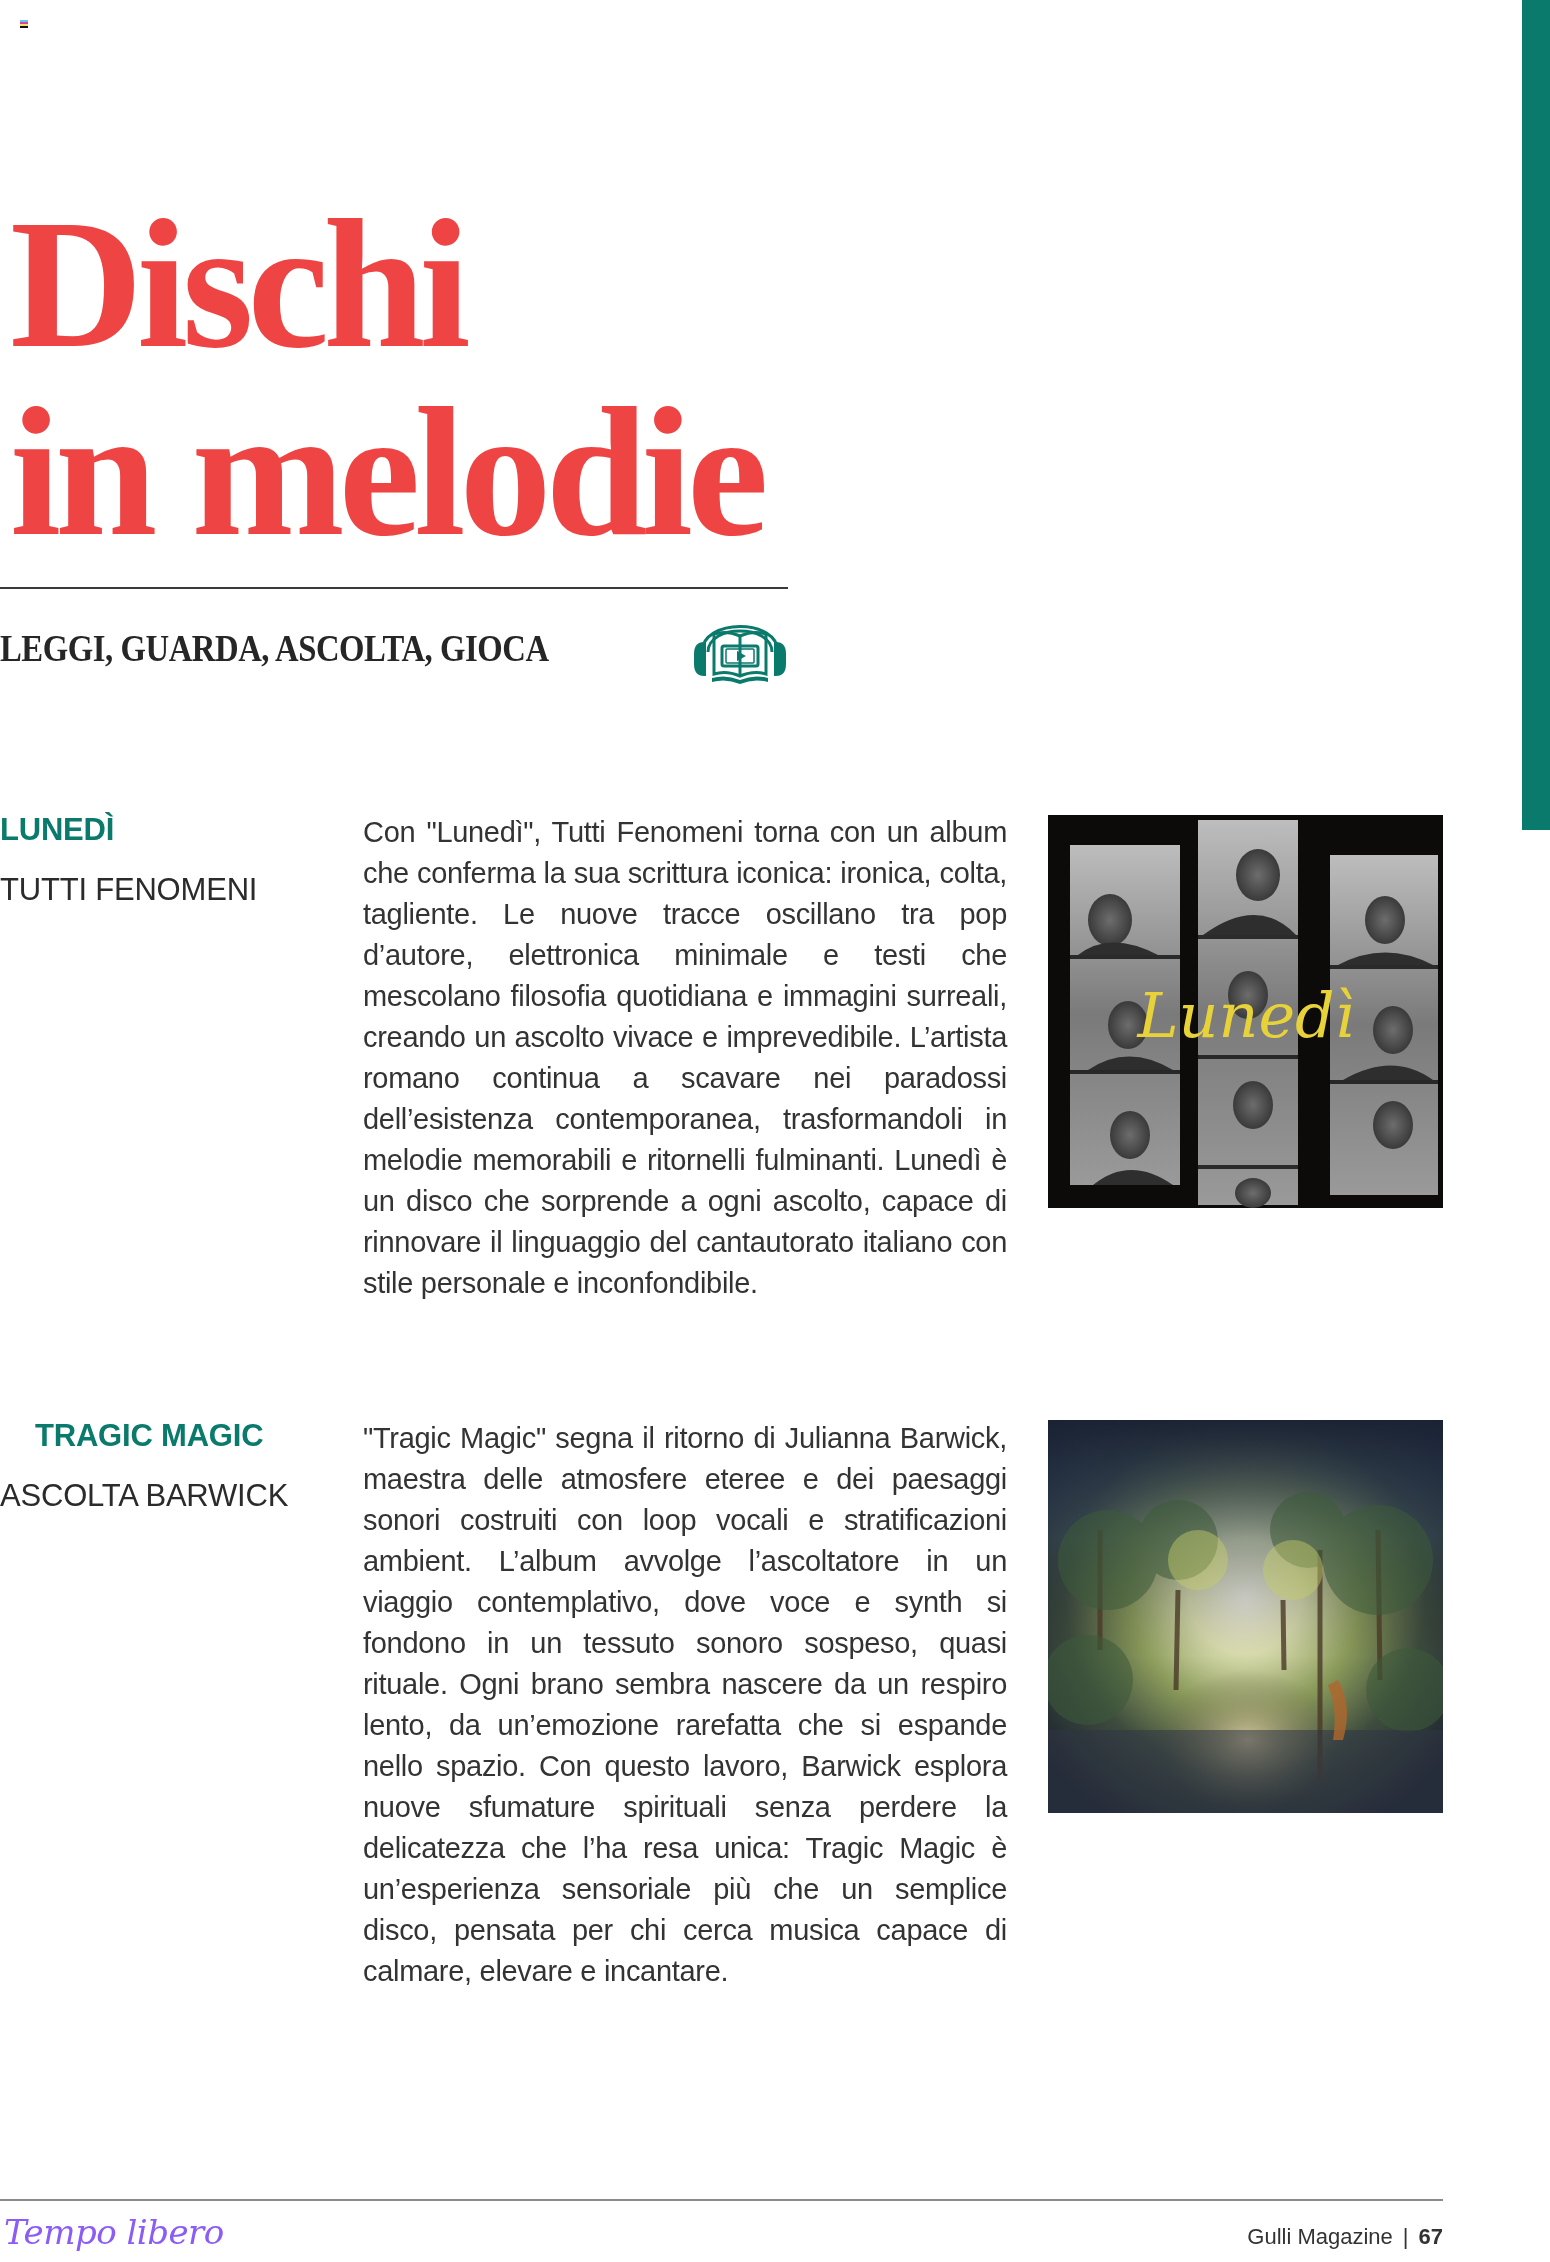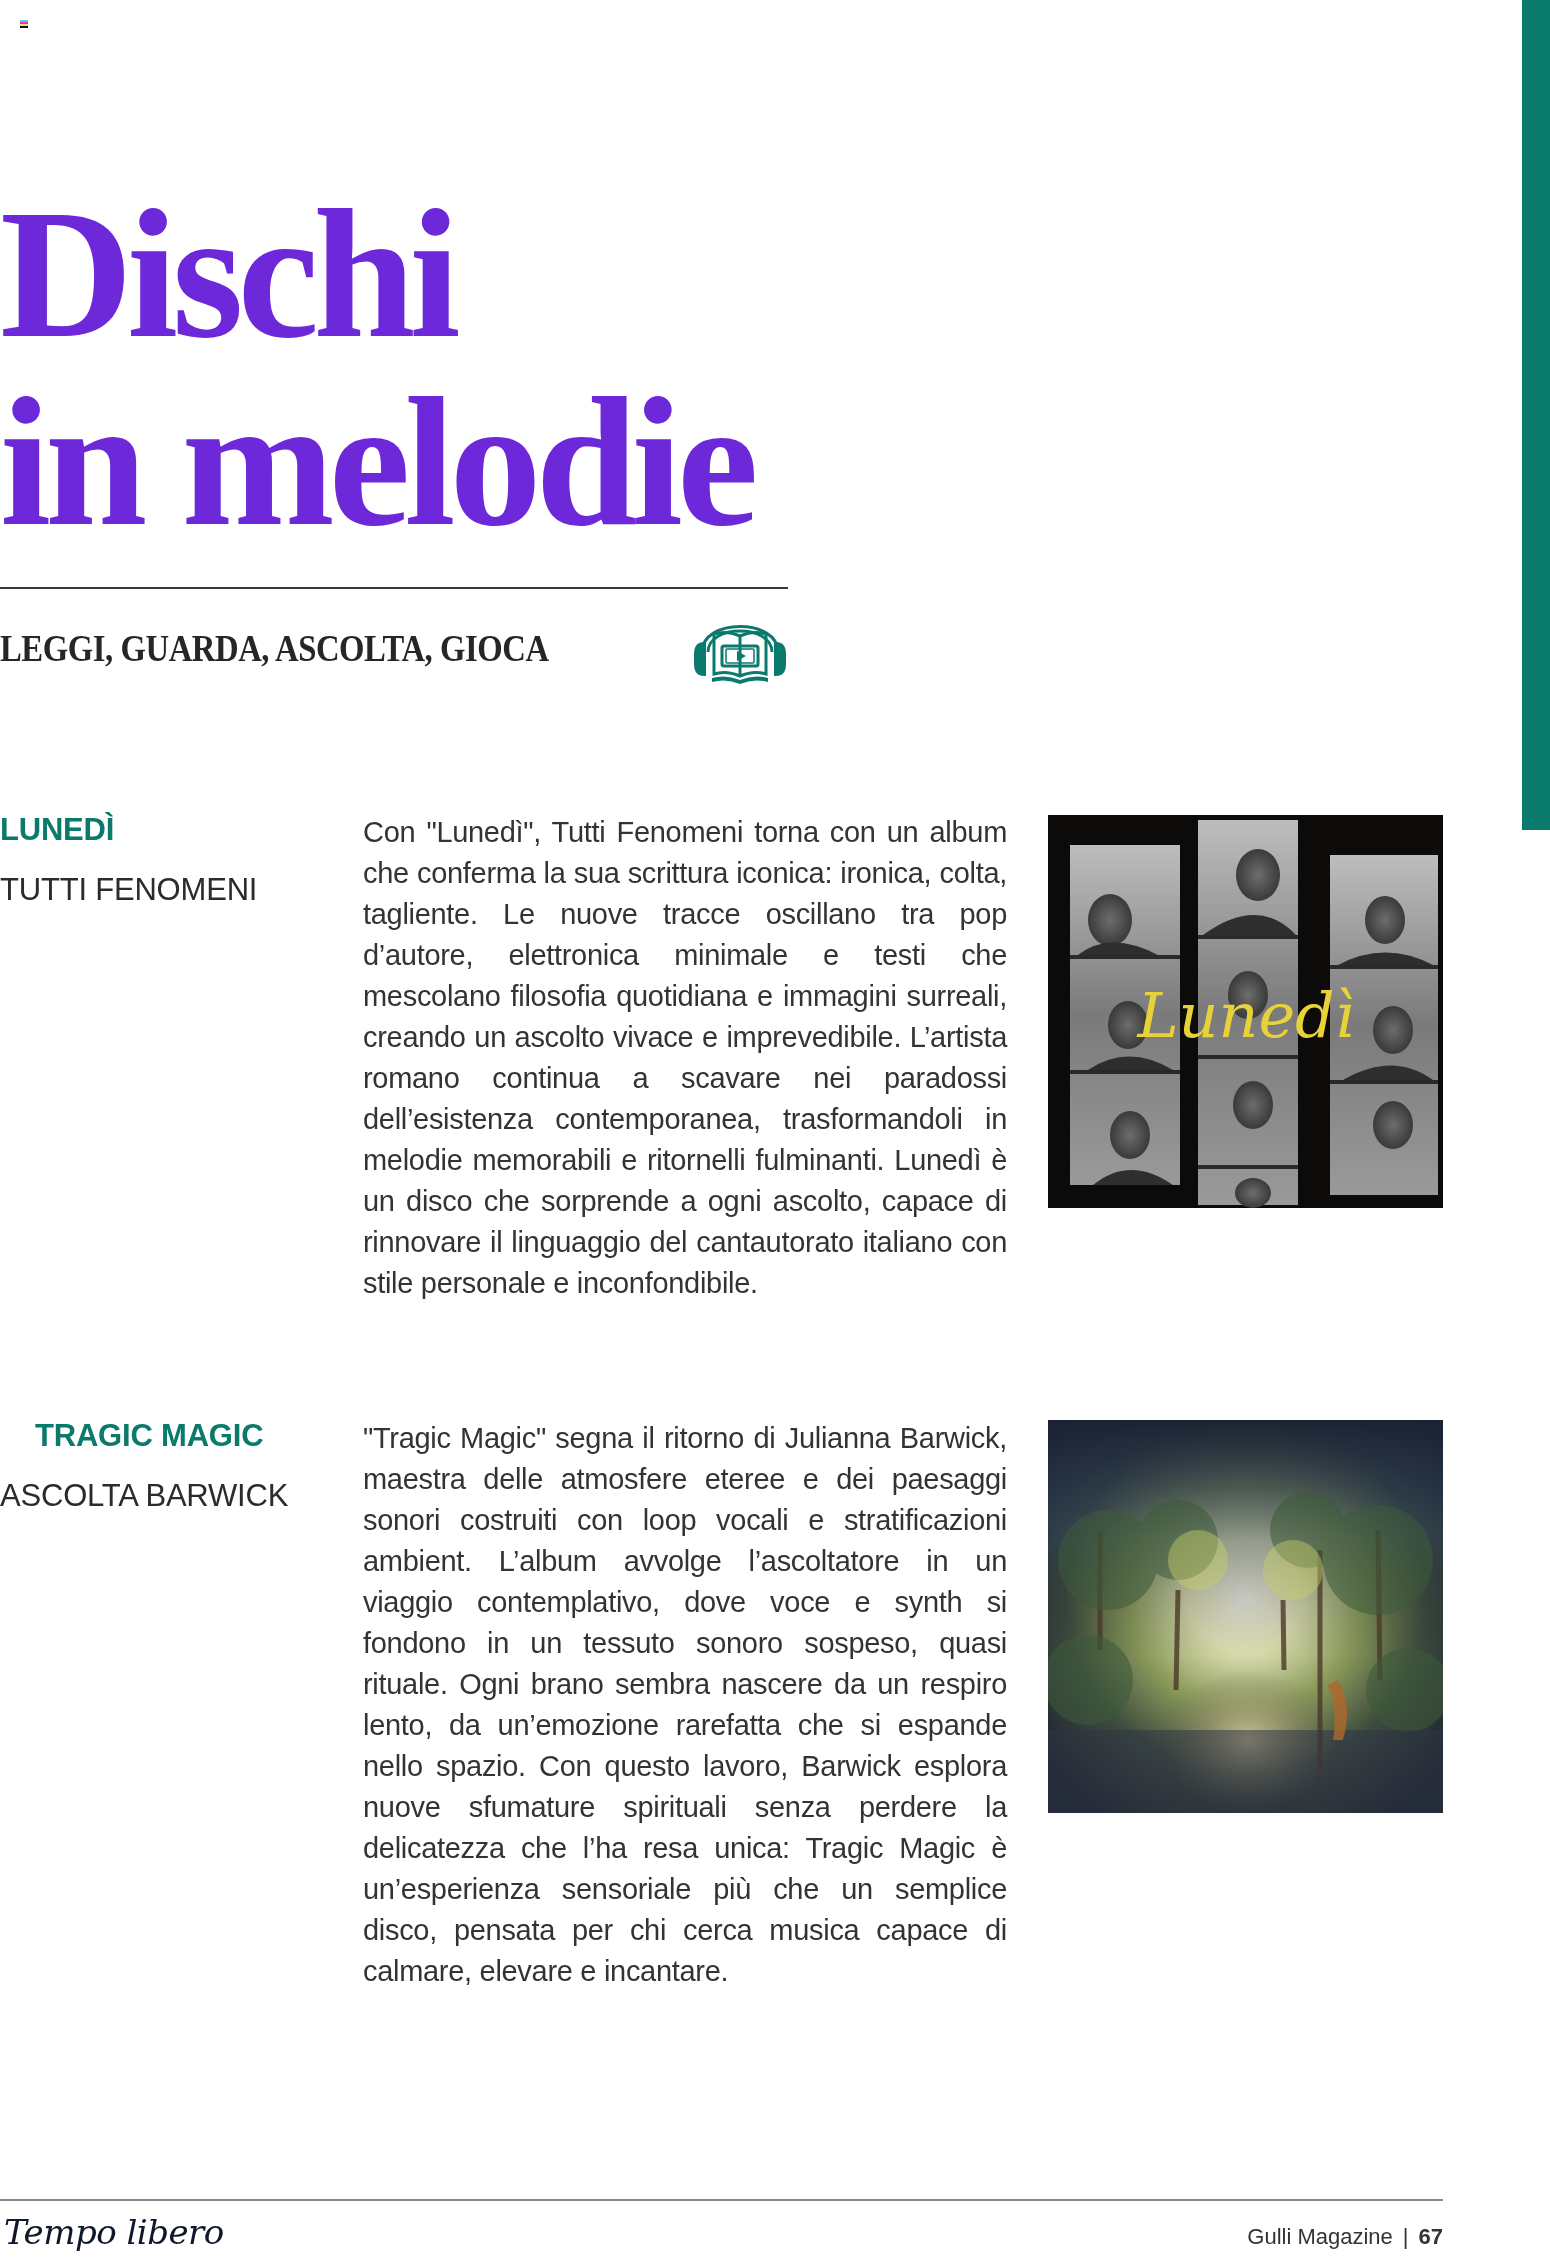--- a/index.html
+++ b/index.html
@@ -6,24 +6,24 @@
   body {
     width: 1550px; height: 2262px; position: relative; overflow: hidden;
     background: #ffffff; color: #2b2b2b;
     font-family: "Liberation Sans", sans-serif;
   }
   .registration-mark { position: absolute; left: 20px; top: 20px; width: 8px; }
   .registration-mark div { height: 2px; }
   .side-bar { position: absolute; left: 1522px; top: 0; width: 28px; height: 830px; }
 
   .page-title {
-    position: absolute; left: 0; top: 180px; margin: 0;
+    position: absolute; left: 0; top: 180px; margin: 10px;
     font-family: "Liberation Serif", "DejaVu Serif", serif;
     font-weight: bold; font-size: 184px; line-height: 188px;
-    letter-spacing: -6px; color: #6d28d9;
+    letter-spacing: -6px; color: #ef4444;
   }
   .page-title span { display: block; }
 
   .title-rule { position: absolute; left: 0; top: 587px; width: 788px; height: 2px; background: #3a3a3a; }
 
   .subtitle {
     position: absolute; left: 0; top: 626px; margin: 0;
     font-family: "Liberation Serif", "DejaVu Serif", serif;
     font-size: 38px; line-height: 44px; letter-spacing: -0.5px;
     transform: scaleX(0.86); transform-origin: left center;
@@ -46,21 +46,21 @@
     letter-spacing: -0.3px;
   }
   .cover {
     position: absolute; left: 1048px; width: 395px; height: 393px; overflow: hidden;
   }
 
   .footer-rule { position: absolute; left: 0; top: 2199px; width: 1443px; height: 2px; background: #8a8a8a; }
   .footer-section {
     position: absolute; left: 4px; top: 2212px; margin: 0;
     font-family: "DejaVu Serif", serif; font-style: italic;
-    font-size: 34px; line-height: 40px; color: #0f172a; font-weight: normal;
+    font-size: 34px; line-height: 40px; color: #8b5cf6; font-weight: normal;
     letter-spacing: -0.5px;
   }
   .footer-right {
     position: absolute; right: 107px; top: 2224px; font-size: 22px; line-height: 26px; color: #333;
   }
   .footer-right .sep { margin: 0 10px; }
   .footer-right .page-num { font-weight: bold; }
 </style>
 </head>
 <body>

